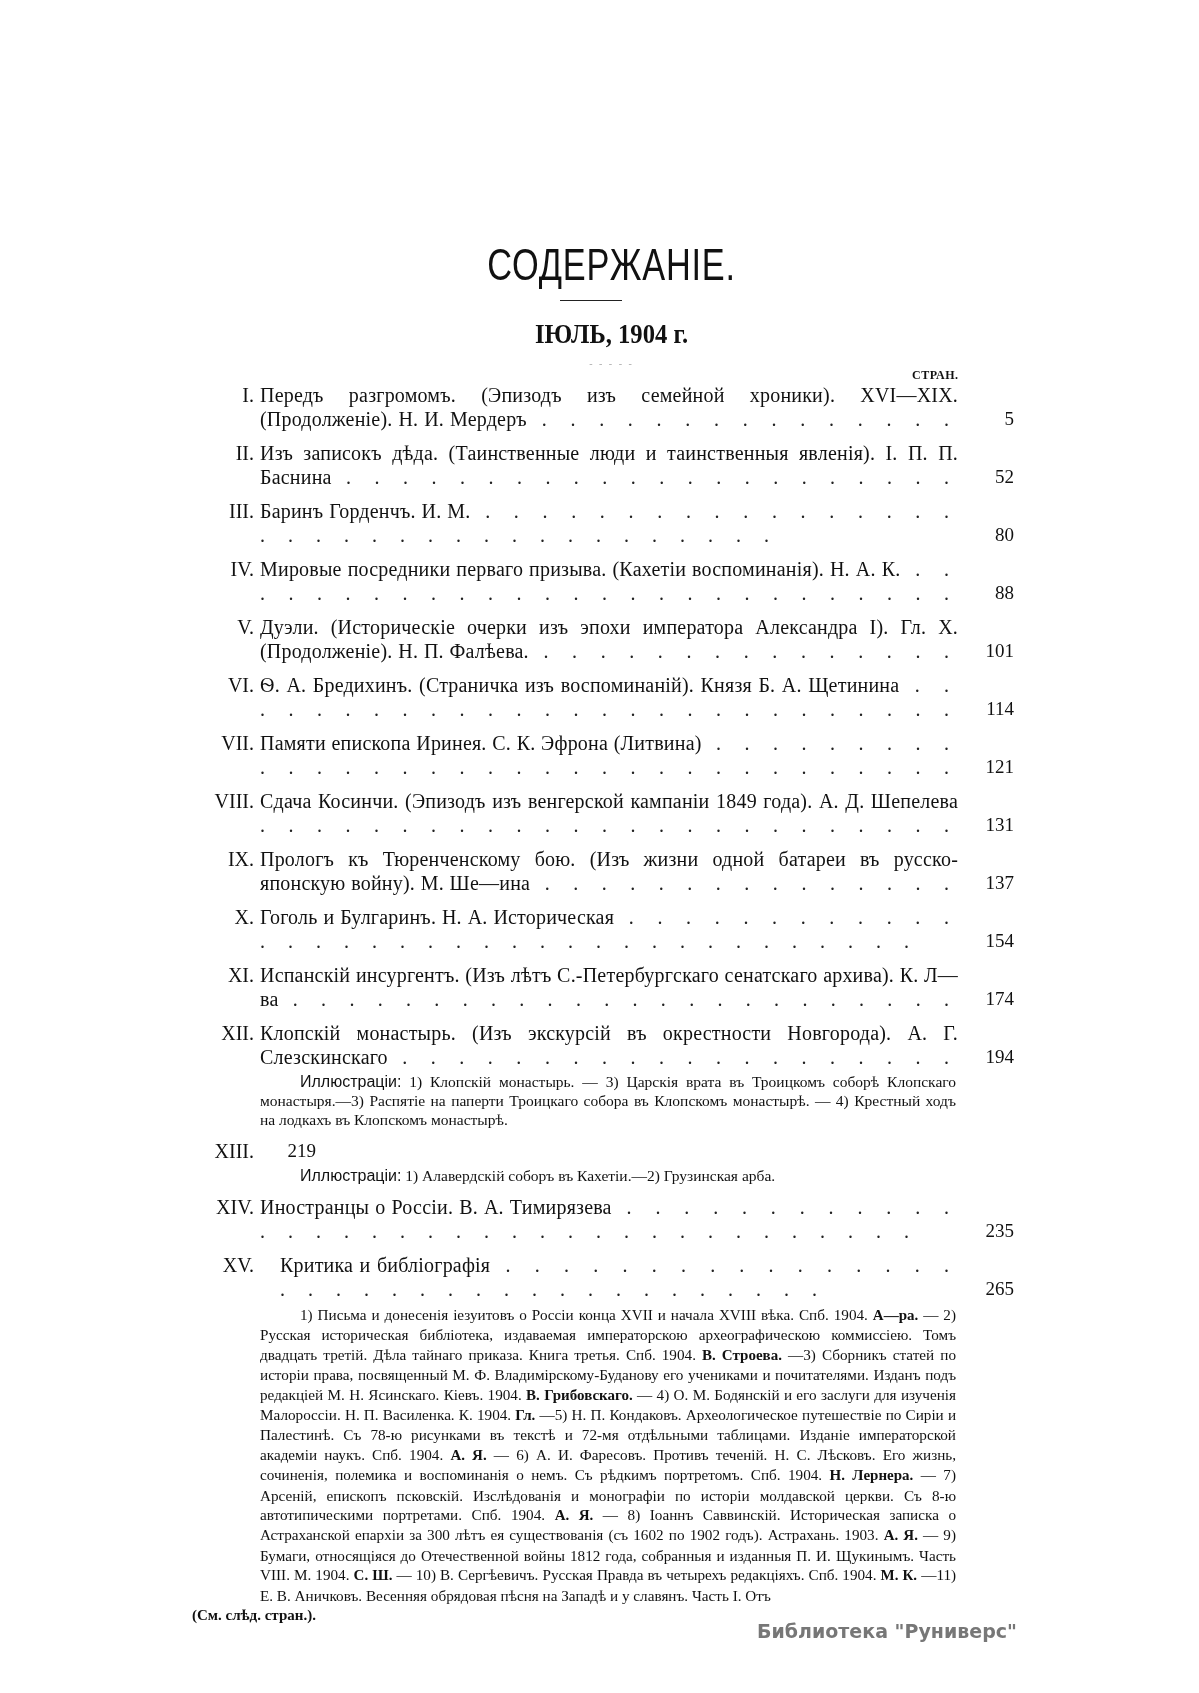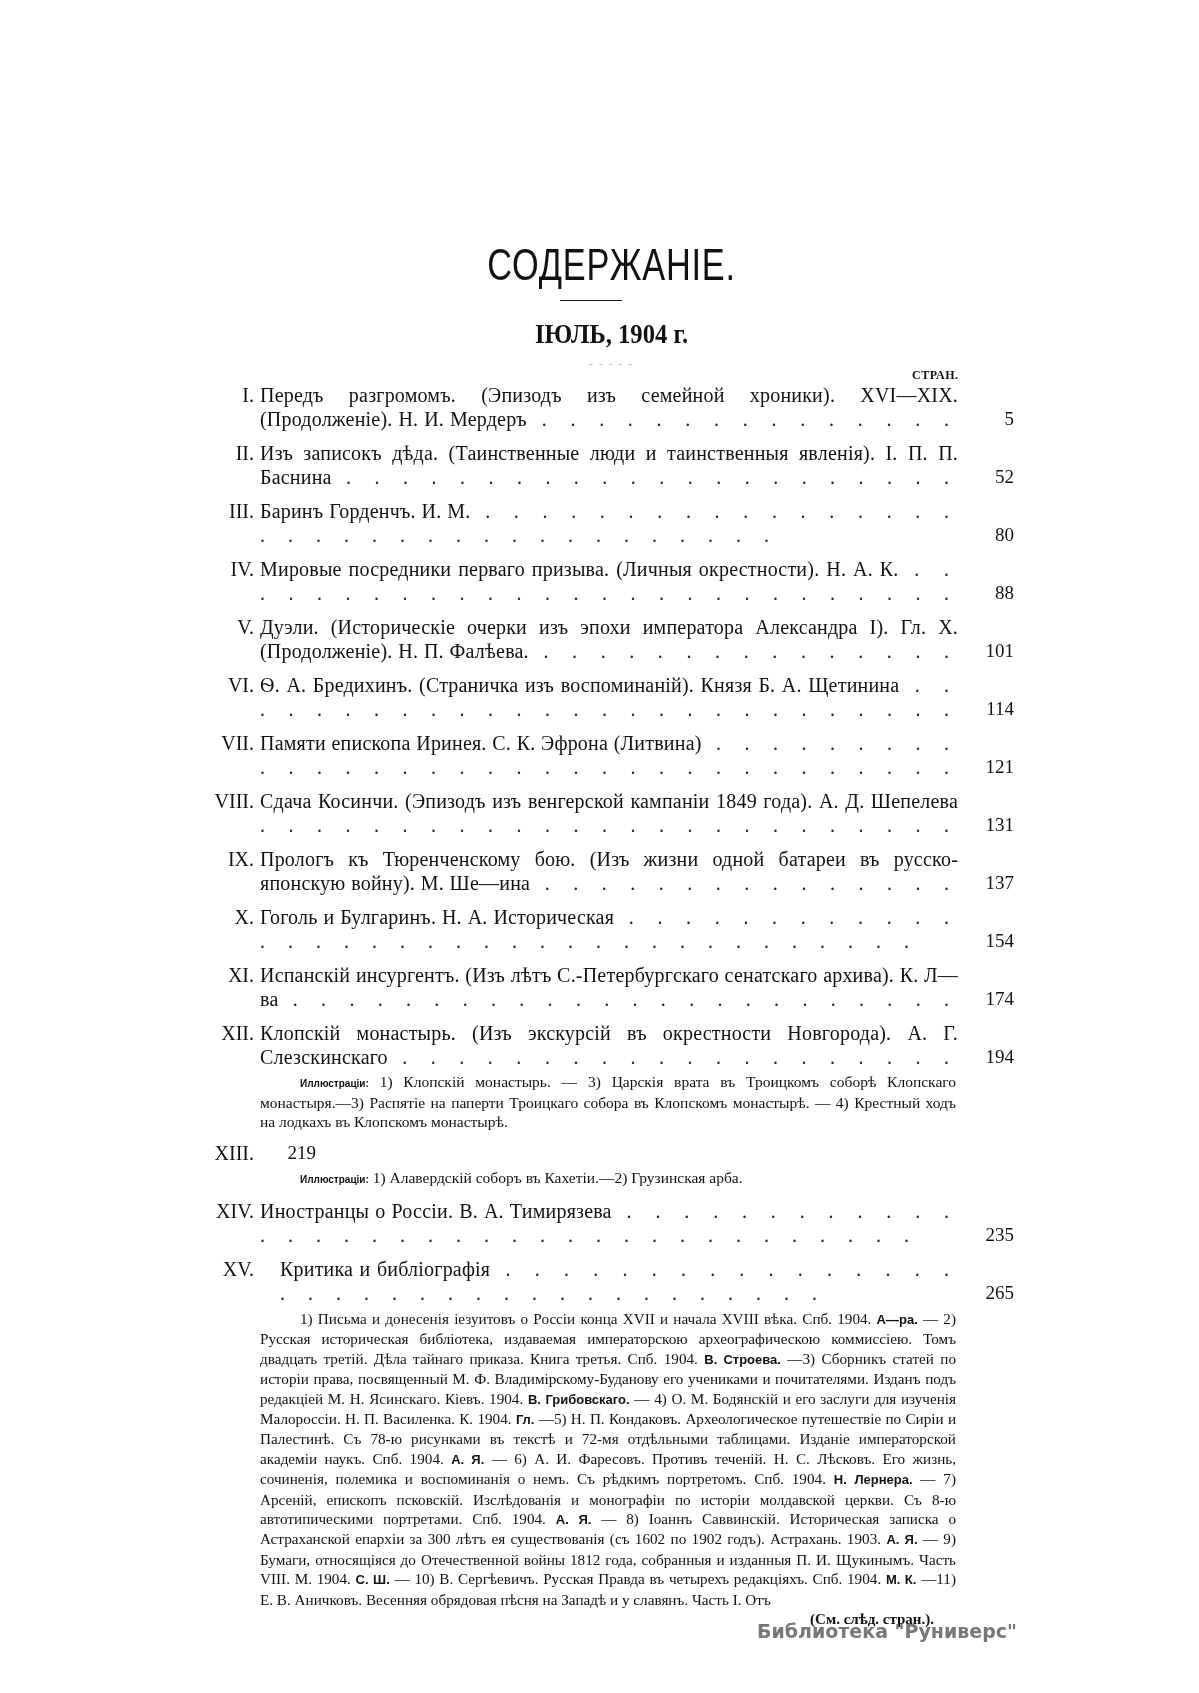--- a/index.html
+++ b/index.html
@@ -25,27 +25,27 @@
   .numeral { width: 62px; flex: none; text-align: right; padding-right: 6px;
              font-size: 20px; line-height: 24px; align-self: flex-start; }
   .body { flex: 1; font-size: 20px; line-height: 24px; text-align: justify;
           letter-spacing: 0.2px; }
   .body .author { font-weight: normal; }
   .body .leader { letter-spacing: 9px; color: #222; }
   .pageno { width: 56px; flex: none; text-align: right; font-size: 19px; line-height: 24px; }
 
   .note { margin-left: 68px; margin-right: 58px; font-size: 15.5px; line-height: 19px;
           text-align: justify; text-indent: 40px; margin-top: 3px; }
-  .note .lbl { font-family: "Liberation Sans", "DejaVu Sans", sans-serif; font-weight: bold;
-               font-size: 10px; }
+  .note .lbl { font-family: "Liberation Sans", "DejaVu Sans", sans-serif; font-weight: normal;
+               font-size: 16px; }
 
   .biblio { margin-left: 68px; margin-right: 58px; font-size: 15.2px; line-height: 19.4px;
             text-align: justify; text-indent: 40px; margin-top: 4px; }
-  .biblio .rv { font-family: Liberation Sans, sans-serif; font-weight: bold; font-size: 13px; }
-  .continued { text-align: right; margin-right: 80px; font-size: 15px; font-weight: bold; margin-top: 2px; }
+  .biblio .rv { font-family: Liberation Serif, serif; font-weight: bold; font-size: 15px; }
+  .continued { margin-right: 38px; font-size: 15px; font-weight: bold; margin-top: 2px; }
 
   .watermark { position: absolute; top: 1620px; left: 745px; font-family: "DejaVu Sans", sans-serif;
                font-size: 19px; font-weight: bold; color: #777; }
 </style>
 </head>
 <body>
 
 <div class="page">
   <div class="title">СОДЕРЖАНІЕ.</div>
   <div class="title-rule"></div>
@@ -71,21 +71,21 @@
       <div class="entry">
         <div class="entry-row">
           <div class="numeral">III.</div>
           <div class="body" style="overflow: hidden; white-space: normal; max-height: 48px;"><span>Баринъ Горденчъ.</span> <span class="author">И. М.</span><span class="leader"> . . . . . . . . . . . . . . . . . . . . . . . . . . . . . . . . . . . .</span></div>
           <div class="pageno">80</div>
         </div>
       </div>
       <div class="entry">
         <div class="entry-row">
           <div class="numeral">IV.</div>
-          <div class="body" style="overflow: hidden; white-space: normal; max-height: 48px;"><span>Мировые посредники перваго призыва. (Личныя окрестности).</span> <span class="author">Н. А. К.</span><span class="leader"> . . . . . . . . . . . . . . . . . . . . . . . . . . . . . . . . . . . .</span></div>
+          <div class="body" style="overflow: hidden; white-space: normal; max-height: 48px;"><span>Мировые посредники перваго призыва. (Кахетіи воспоминанія).</span> <span class="author">Н. А. К.</span><span class="leader"> . . . . . . . . . . . . . . . . . . . . . . . . . . . . . . . . . . . .</span></div>
           <div class="pageno">88</div>
         </div>
       </div>
       <div class="entry">
         <div class="entry-row">
           <div class="numeral">V.</div>
           <div class="body" style="overflow: hidden; white-space: normal; max-height: 48px;"><span>Дуэли. (Историческіе очерки изъ эпохи императора Александра I). Гл. X. (Продолженіе).</span> <span class="author">Н. П. Фалѣева.</span><span class="leader"> . . . . . . . . . . . . . . . . . . . . . . . . . . . . . . . . . . . .</span></div>
           <div class="pageno">101</div>
         </div>
       </div>

